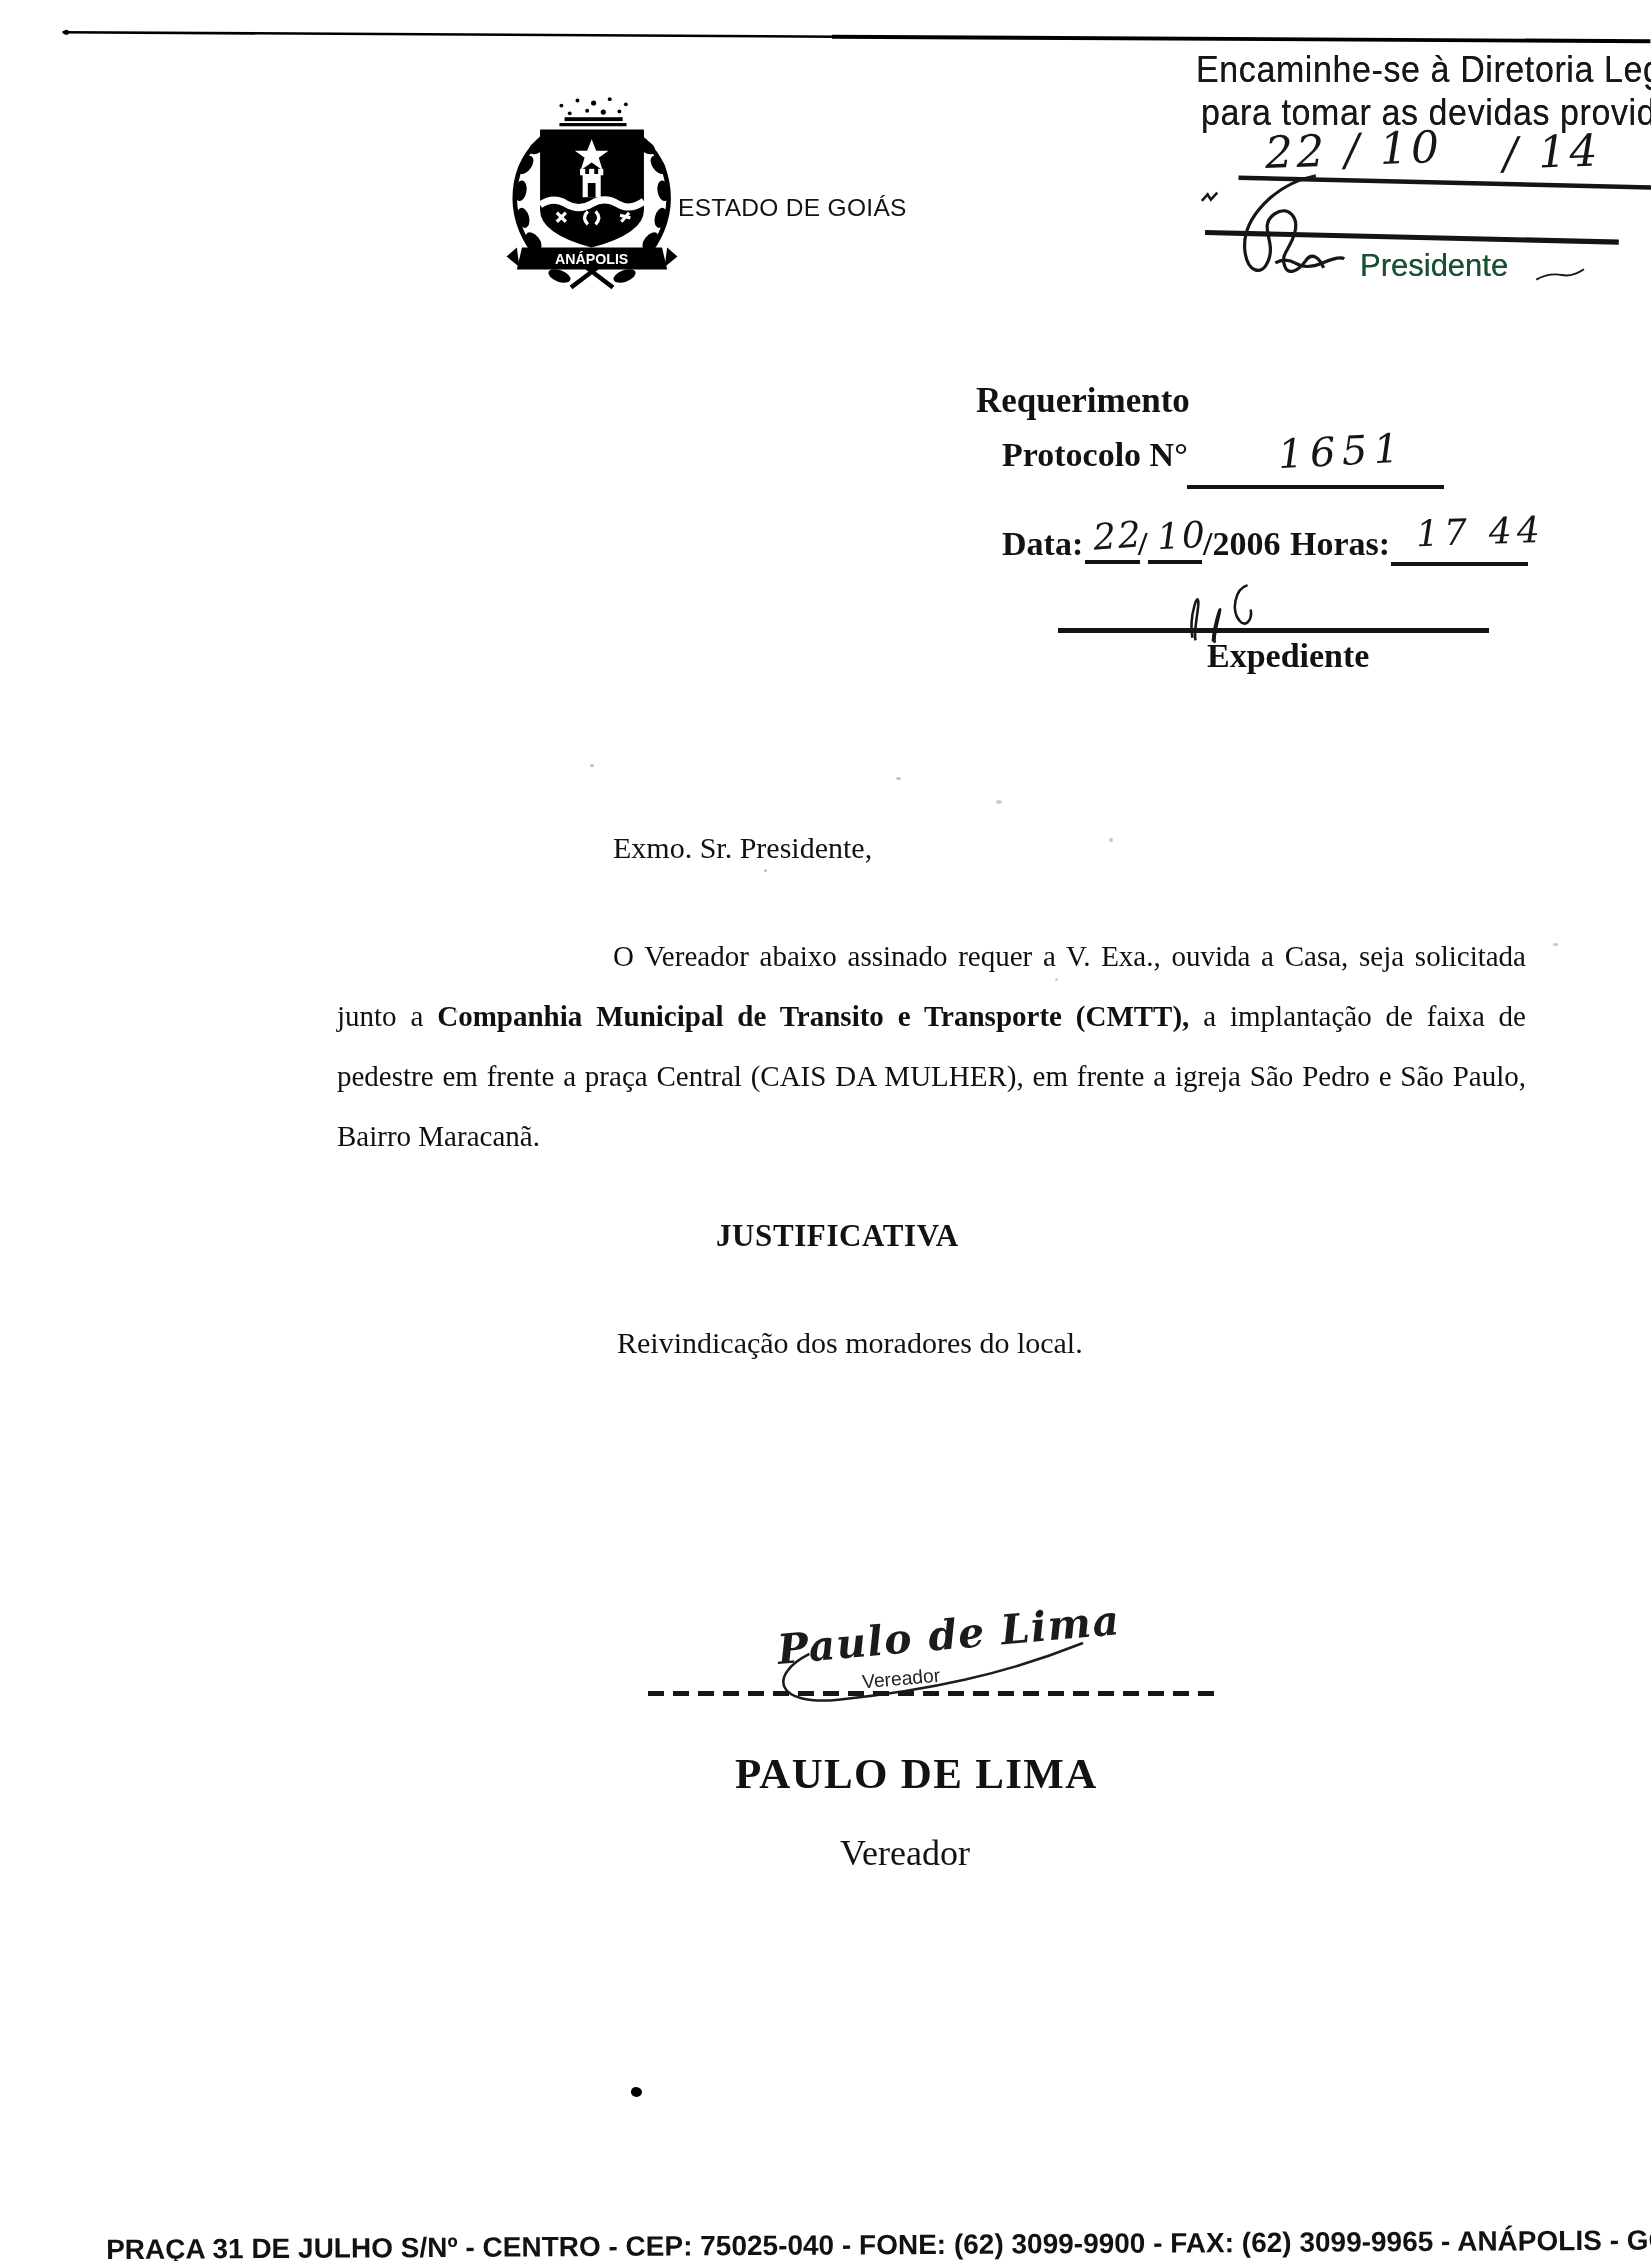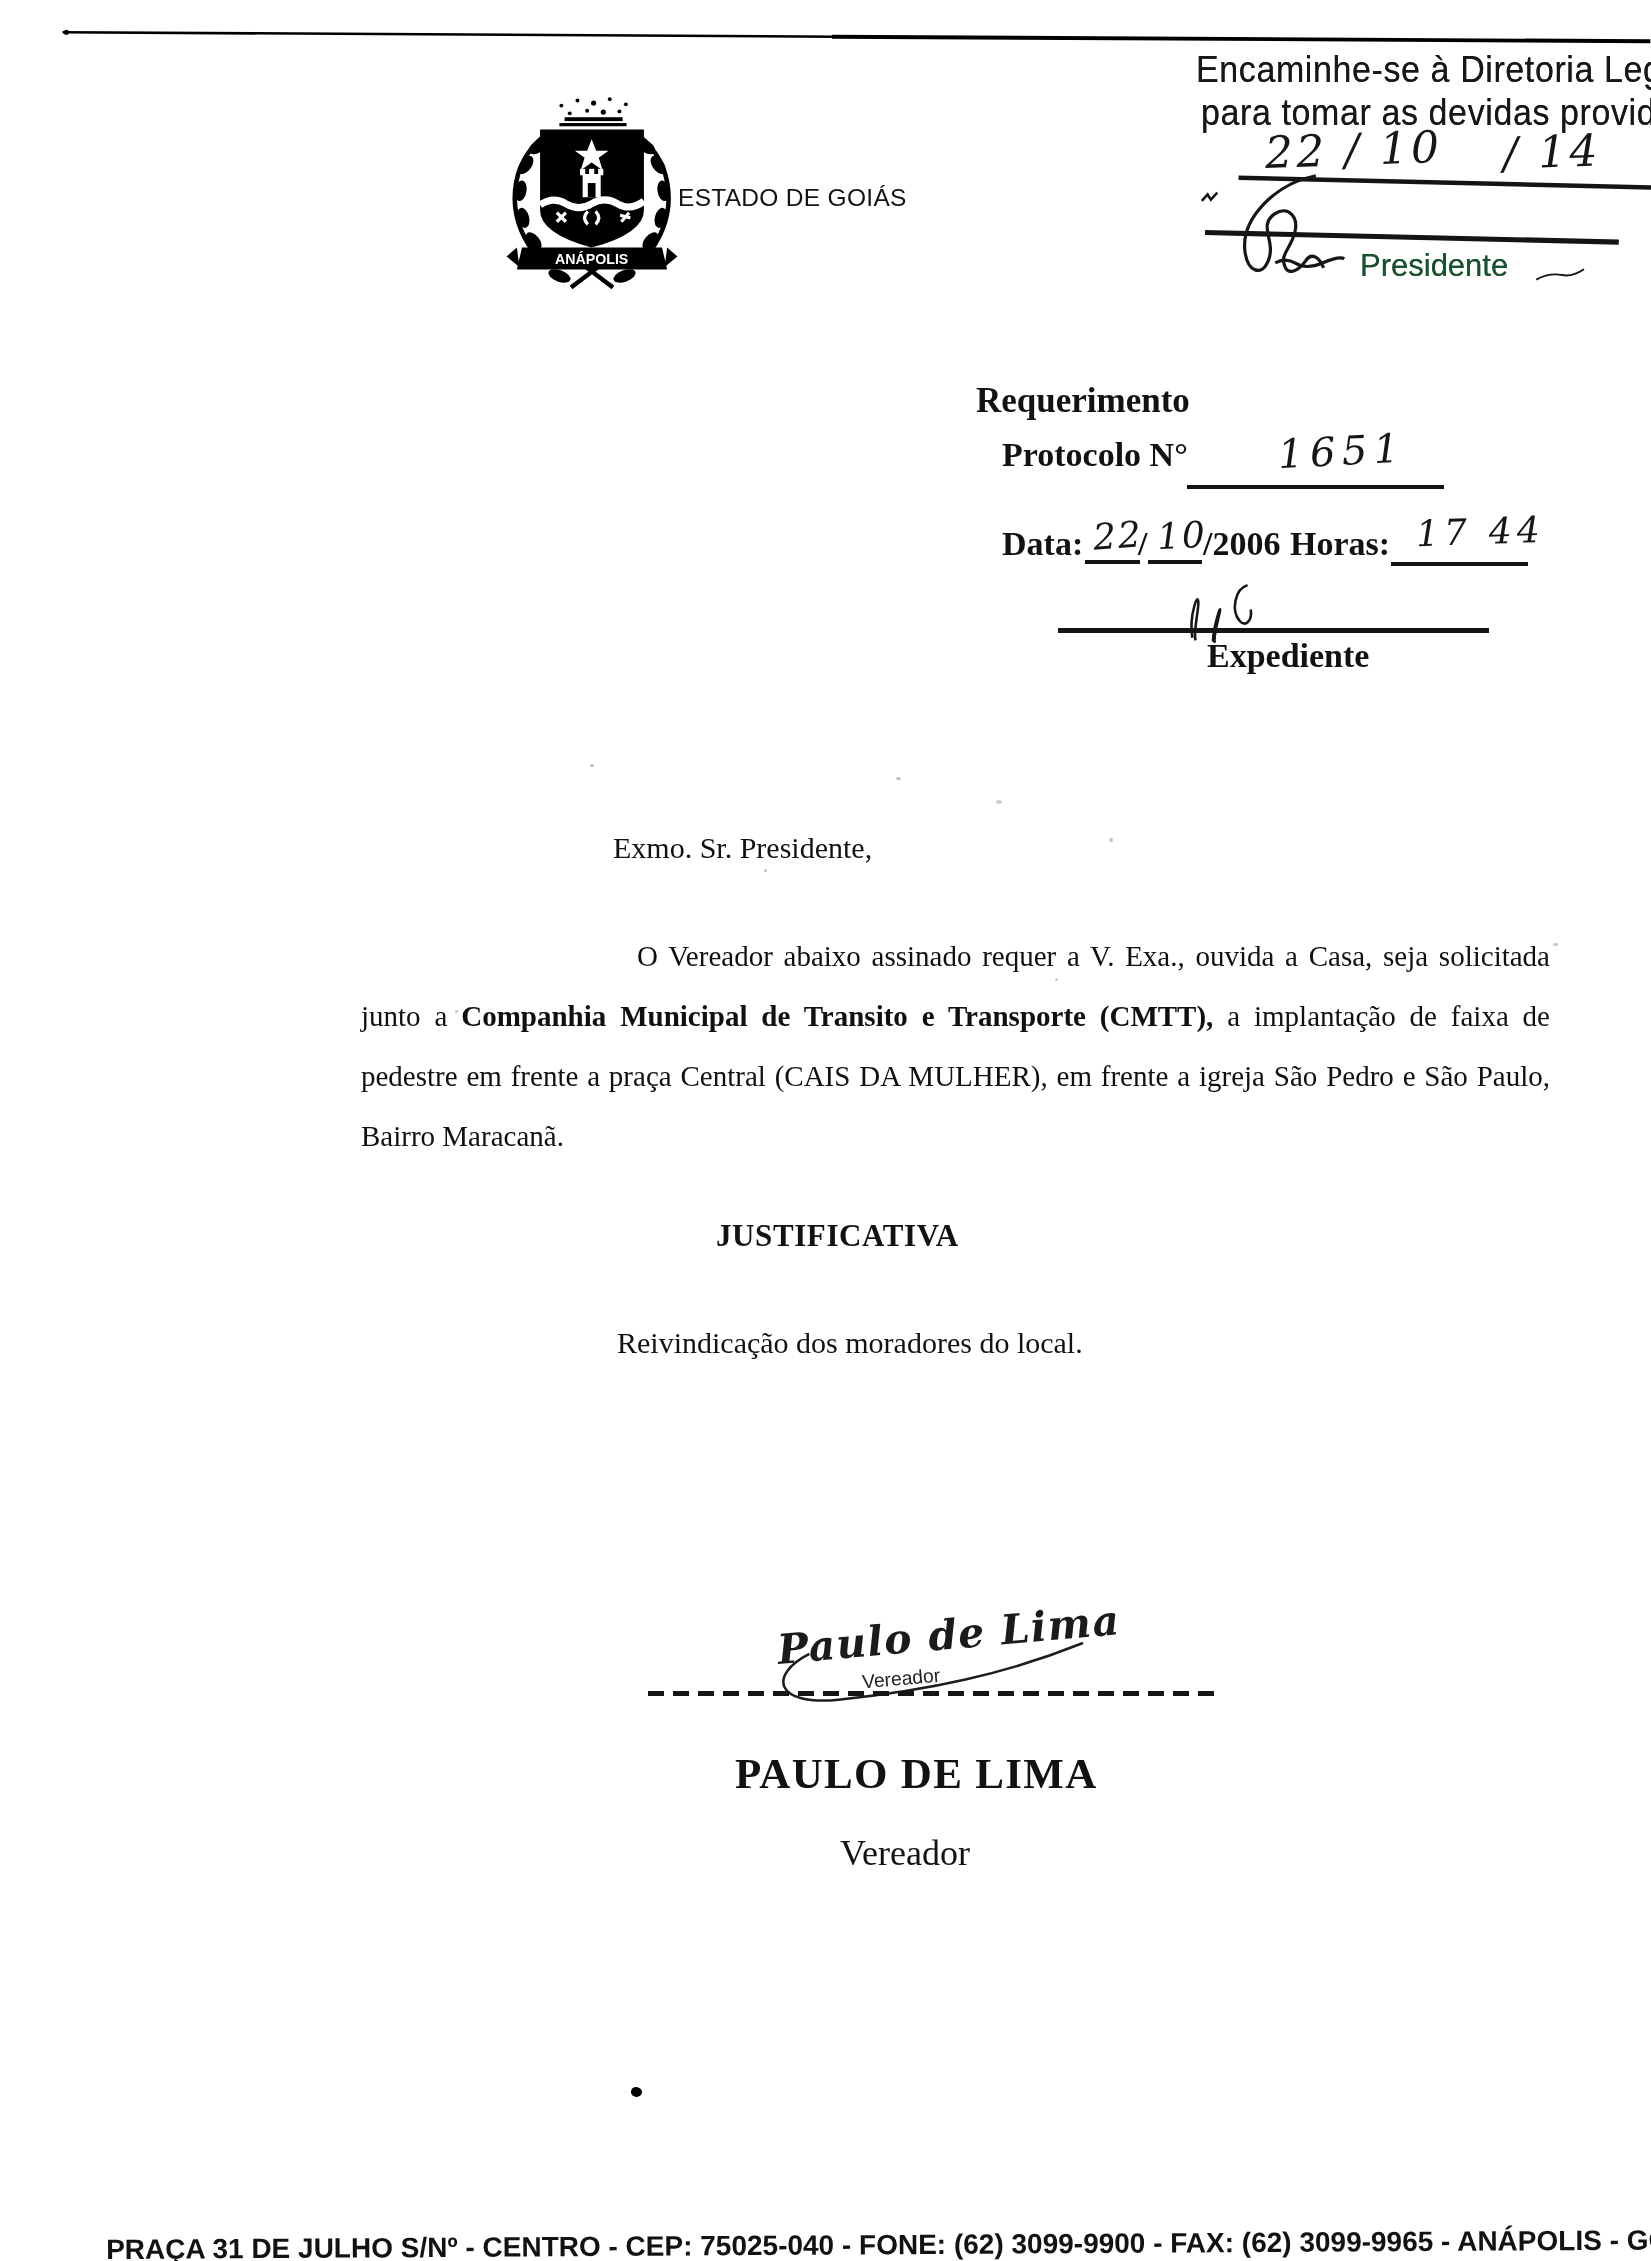--- a/index.html
+++ b/index.html
@@ -29,21 +29,20 @@
   .underline-seg{background:#141414;height:3.9px;}
   .dashed-sep{
     height:4.5px;
     background:repeating-linear-gradient(90deg,#161616 0 15.5px,transparent 15.5px 25px);
   }
   .para{
     font-family:"Liberation Serif", serif;
     font-size:29px;line-height:60px;
     text-align:justify;text-indent:276px;
     color:#101010;
-    margin-left:24px;
   }
   .speck{position:absolute;border-radius:50%;}
 </style>
 </head>
 <body>
 
 <div class="page">
 
   <svg class="abs" style="left:0;top:0;" width="1651" height="58" viewBox="0 0 2560 90">
     <circle cx="102" cy="50" r="4" fill="#000"></circle>
@@ -109,21 +108,21 @@
     </g>
 
     <g>
       <path d="M34,238 L251,238 L259,272 L26,272 Z" fill="#000"></path>
       <path d="M26,238 L10,252 L30,268 Z" fill="#000"></path>
       <path d="M259,238 L275,252 L255,268 Z" fill="#000"></path>
       <text x="142" y="263" text-anchor="middle" font-family="Liberation Sans, sans-serif" font-size="22" font-weight="bold" fill="#fff">ANÁPOLIS</text>
     </g>
   </svg>
 
-  <div class="abs sans" style="left:678px;top:184px;font-size:24.5px;letter-spacing:0.3px;white-space:nowrap;">ESTADO DE GOIÁS</div>
+  <div class="abs sans" style="left:678px;top:194px;font-size:24.5px;letter-spacing:0.3px;white-space:nowrap;">ESTADO DE GOIÁS</div>
 
   <div class="abs stamp-print" style="left:1196px;top:49px;">Encaminhe-se à Diretoria Legis</div>
   <div class="abs stamp-print" style="left:1201px;top:92px;">para tomar as devidas providên</div>
 
   <div class="abs hand" style="left:1265px;top:124px;font-size:44px;letter-spacing:3.2px;transform:rotate(-2deg);">22 / 10</div>
   <div class="abs hand" style="left:1503px;top:126px;font-size:44px;letter-spacing:3.2px;transform:rotate(-2deg);">/ 14</div>
 
   <svg class="abs" style="left:1129px;top:39px;" width="522" height="271" viewBox="0 0 810 420">
     <line x1="170" y1="215" x2="810" y2="230" stroke="#141414" stroke-width="7"></line>
     <line x1="118" y1="300" x2="760" y2="315" stroke="#141414" stroke-width="8"></line>

